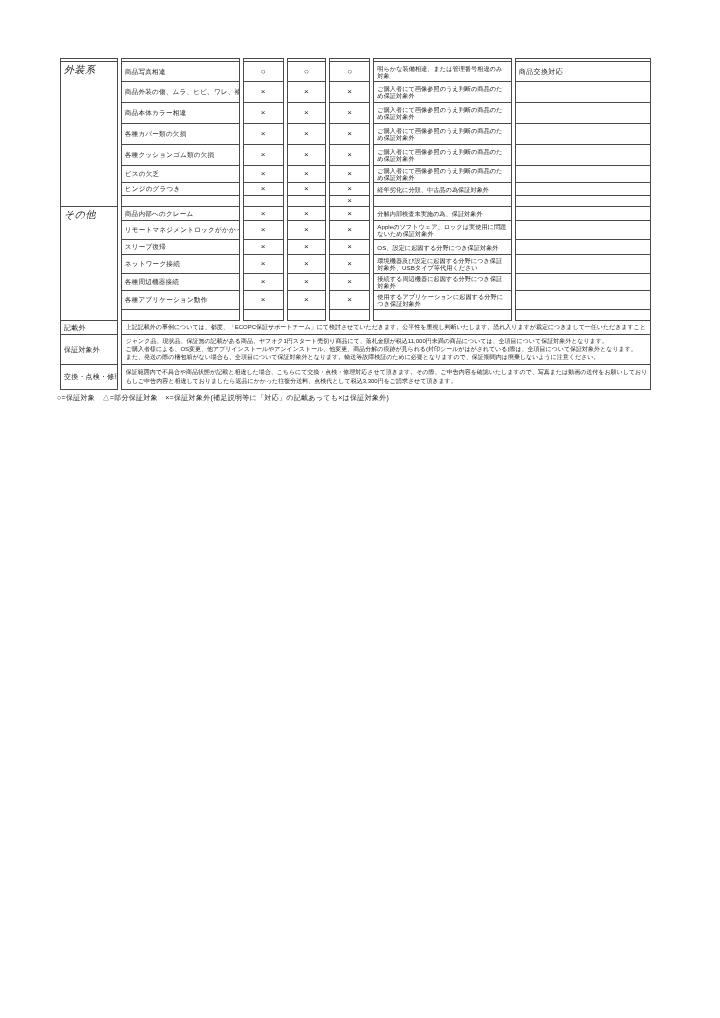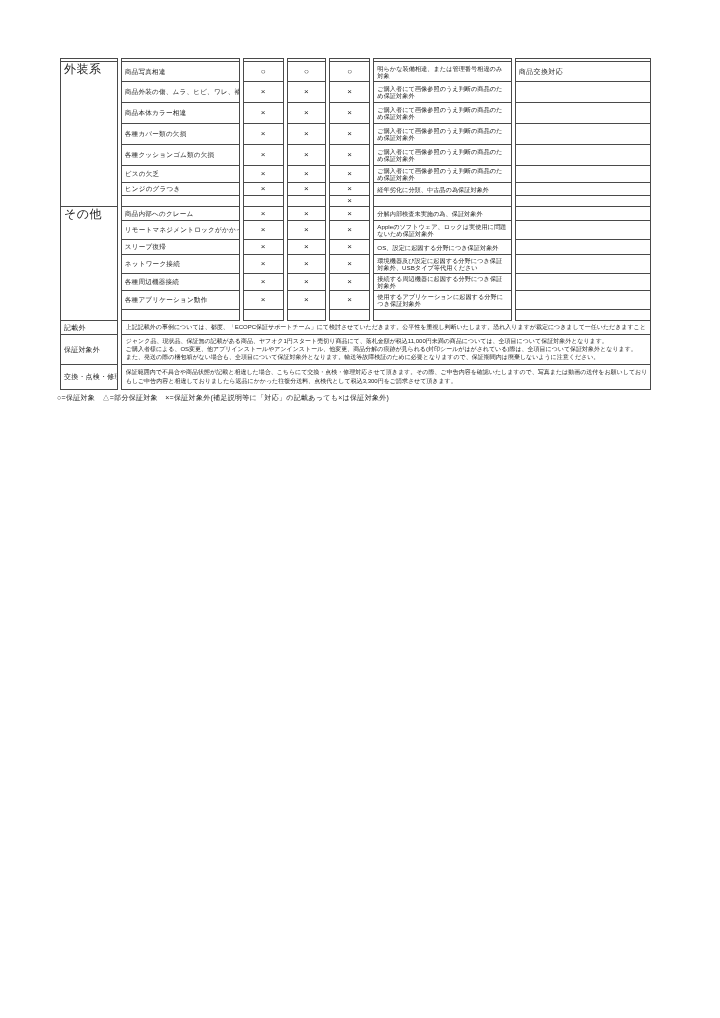--- a/index.html
+++ b/index.html
@@ -31,21 +31,21 @@
     border-right: 1px solid #4a4a4a;
     border-bottom: 1px solid #4a4a4a;
     padding: 0 3px;
     overflow: hidden;
     vertical-align: middle;
     font-size: 6.6px;
     line-height: 7.5px;
   }
   tr.cap-row td { height: 4px; border-top: 1px solid #4a4a4a; padding: 0; }
 
-  td.cat-cell    { font-size: 12px; vertical-align: top; padding-top: 4px; letter-spacing: 0.5px; }
+  td.cat-cell    { font-size: 10px; vertical-align: top; padding-top: 4px; letter-spacing: 0.5px; font-style: italic; }
   td.item-cell   { white-space: nowrap; letter-spacing: 0.2px; }
   td.mark-cell   { text-align: center; font-size: 8px; }
   td.note-cell   { font-size: 6.2px; line-height: 7px; padding: 1px 3px; }
   td.act-cell    { font-size: 7px; letter-spacing: 0.4px; }
   td.flabel-cell { font-size: 7px; white-space: nowrap; letter-spacing: 0.2px; }
   td.ftext-cell  { font-size: 6px; line-height: 8.2px; padding: 2px 4px; }
   .ft-line { white-space: nowrap; overflow: hidden; }
 
   .legend {
     position: absolute; left: 57px; top: 393px;

